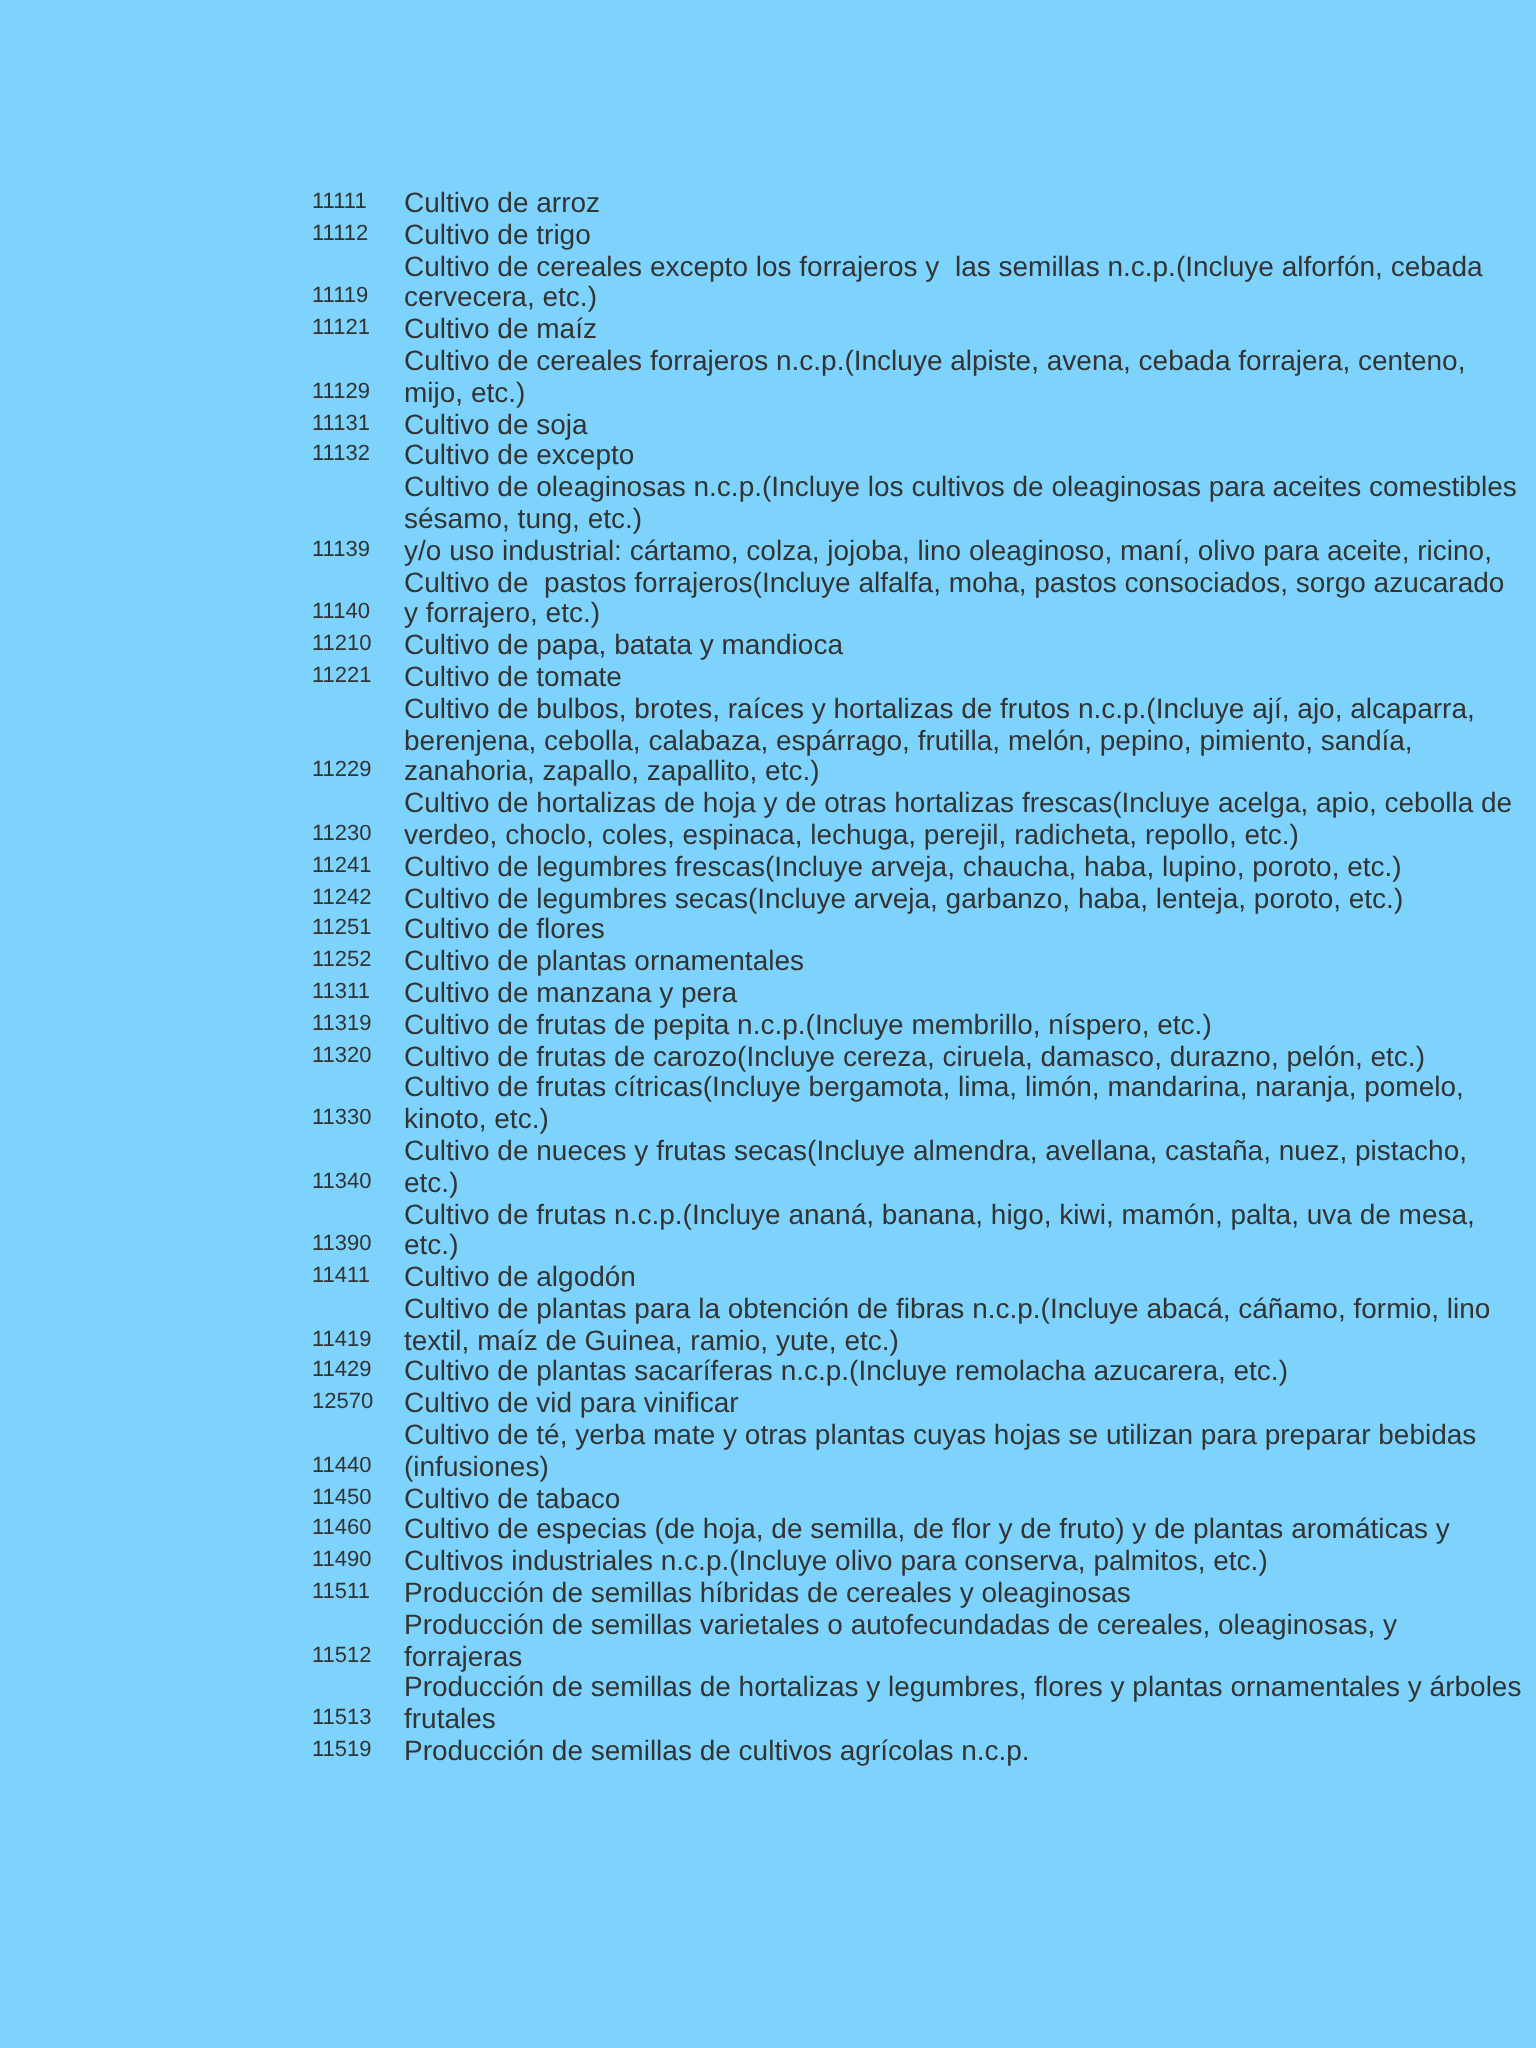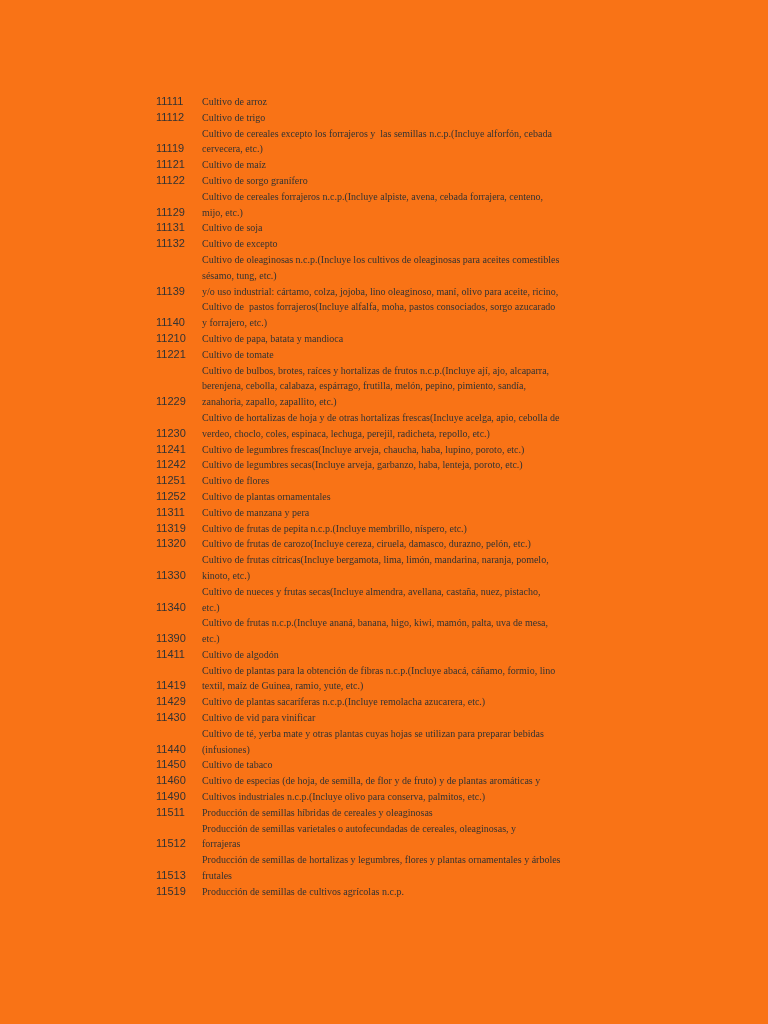--- a/index.html
+++ b/index.html
@@ -4,21 +4,21 @@
 <style>
   html, body {
     margin: 0;
     padding: 0;
     background: #ffffff;
   }
   .page {
     position: relative;
     width: 768px;
     height: 1024px;
-    background: #f97316;
+    background: #7dd3fc;
     overflow: hidden;
     font-family: "Liberation Sans", sans-serif;
     color: #333333;
   }
   .code-list {
     position: absolute;
     left: 156px;
     top: 94px;
     width: 540px;
   }
@@ -32,24 +32,23 @@
     margin-right: 16px;
     font-size: 11px;
     line-height: 15.8px;
     white-space: pre;
   }
   .entry .desc {
     flex: 1;
     max-width: 500px;
   }
   .entry .desc .desc-line {
-    font-size: 10px;
+    font-size: 14px;
     line-height: 15.8px;
     white-space: pre;
-    font-family: Liberation Serif, serif;
   }
 </style>
 </head>
 <body>
 
 <div class="page">
   <div class="code-list" id="code-list">
   <div class="entry">
     <div class="code">11111</div>
     <div class="desc">
@@ -72,26 +71,20 @@
         </div>
   </div>
 
   <div class="entry">
     <div class="code">11121</div>
     <div class="desc">
           <div class="desc-line">Cultivo de maíz</div>
         </div>
   </div>
 
-  <div class="entry">
-    <div class="code">11122</div>
-    <div class="desc">
-          <div class="desc-line">Cultivo de sorgo granífero</div>
-        </div>
-  </div>
 
   <div class="entry">
     <div class="code">11129</div>
     <div class="desc">
           <div class="desc-line">Cultivo de cereales forrajeros n.c.p.(Incluye alpiste, avena, cebada forrajera, centeno,</div>
           <div class="desc-line">mijo, etc.)</div>
         </div>
   </div>
 
   <div class="entry">
@@ -246,21 +239,21 @@
 
 
   <div class="entry">
     <div class="code">11429</div>
     <div class="desc">
           <div class="desc-line">Cultivo de plantas sacaríferas n.c.p.(Incluye remolacha azucarera, etc.)</div>
         </div>
   </div>
 
   <div class="entry">
-    <div class="code">11430</div>
+    <div class="code">12570</div>
     <div class="desc">
           <div class="desc-line">Cultivo de vid para vinificar</div>
         </div>
   </div>
 
   <div class="entry">
     <div class="code">11440</div>
     <div class="desc">
           <div class="desc-line">Cultivo de té, yerba mate y otras plantas cuyas hojas se utilizan para preparar bebidas</div>
           <div class="desc-line">(infusiones)</div>

